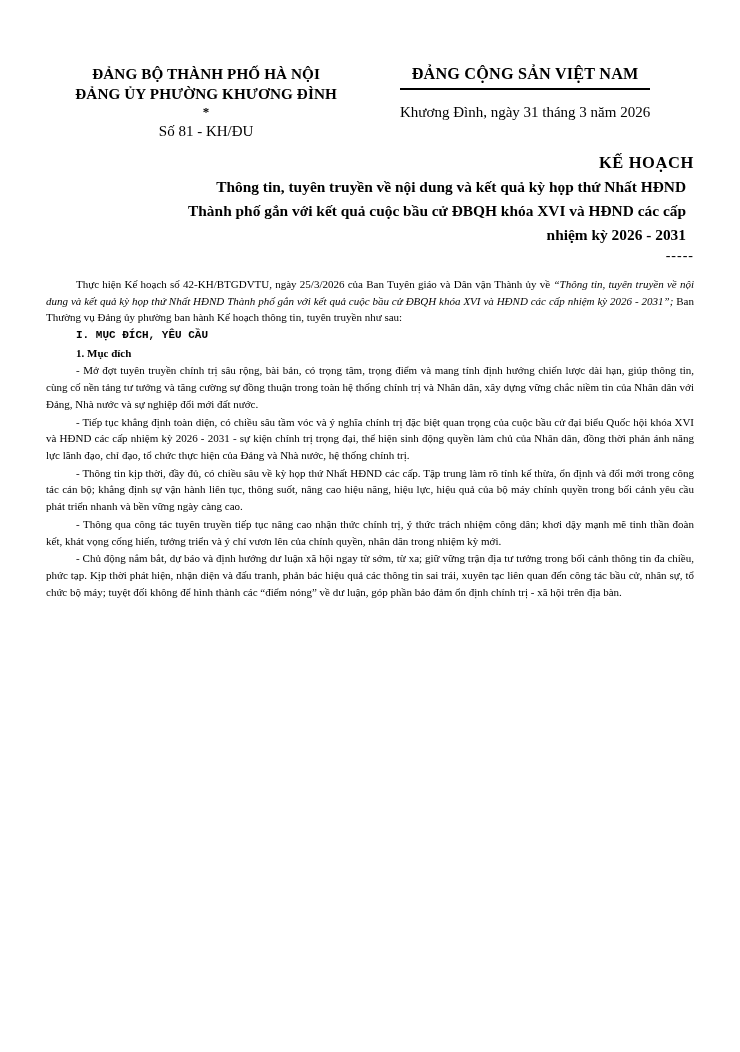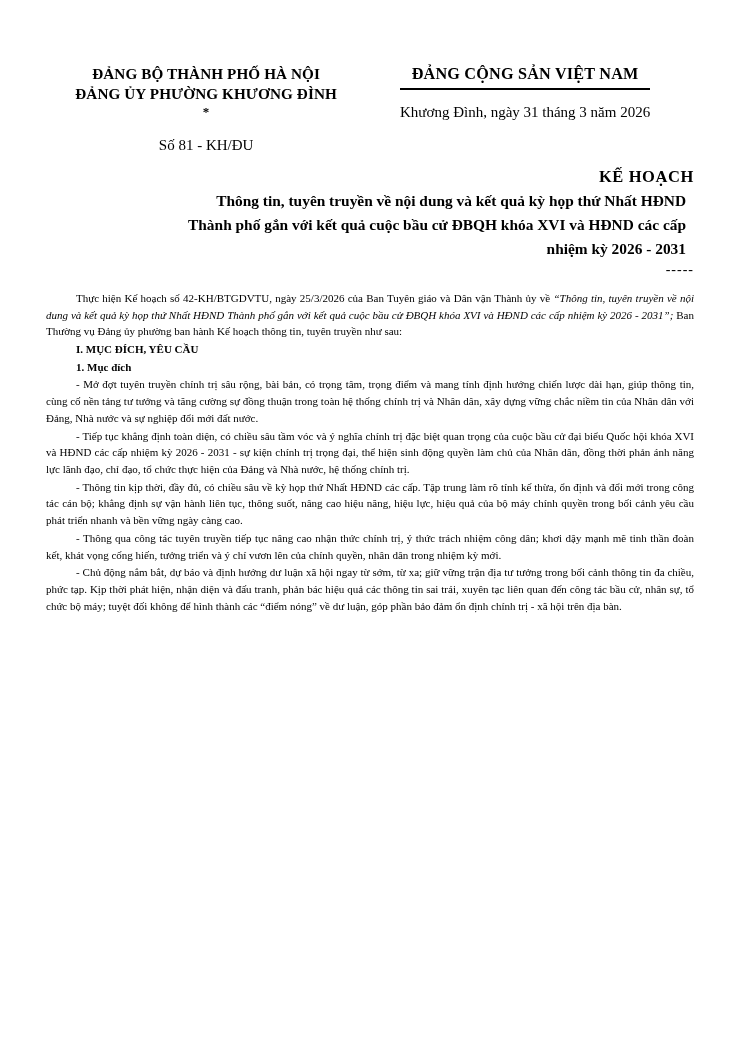--- a/index.html
+++ b/index.html
@@ -63,21 +63,21 @@
     font-weight: bold;
   }
   .rule-under-party {
     width: 250px;
     height: 1.4px;
     background: #000;
     margin: 3px auto 0 auto;
   }
   .doc-number {
     font-size: 15px;
-    margin-top: 17px;
+    margin-top: 3px;
     line-height: 1.3;
   }
   .place-date {
     font-size: 15px;
     margin-top: 13px;
     line-height: 1.3;
   }
 
   
   .title-block {
@@ -114,20 +114,21 @@
     margin: 0 0 1px 0;
     text-indent: 30px;
   }
   .body p.dash {
     text-indent: 30px;
   }
   .heading-1 {
     font-weight: bold;
     text-indent: 30px;
     margin: 2px 0 1px 0;
+    font-family: Liberation Mono, monospace;
   }
   .heading-2 {
     font-weight: bold;
     text-indent: 30px;
     margin: 2px 0 1px 0;
   }
   .ital {
     font-style: italic;
   }
 </style>

